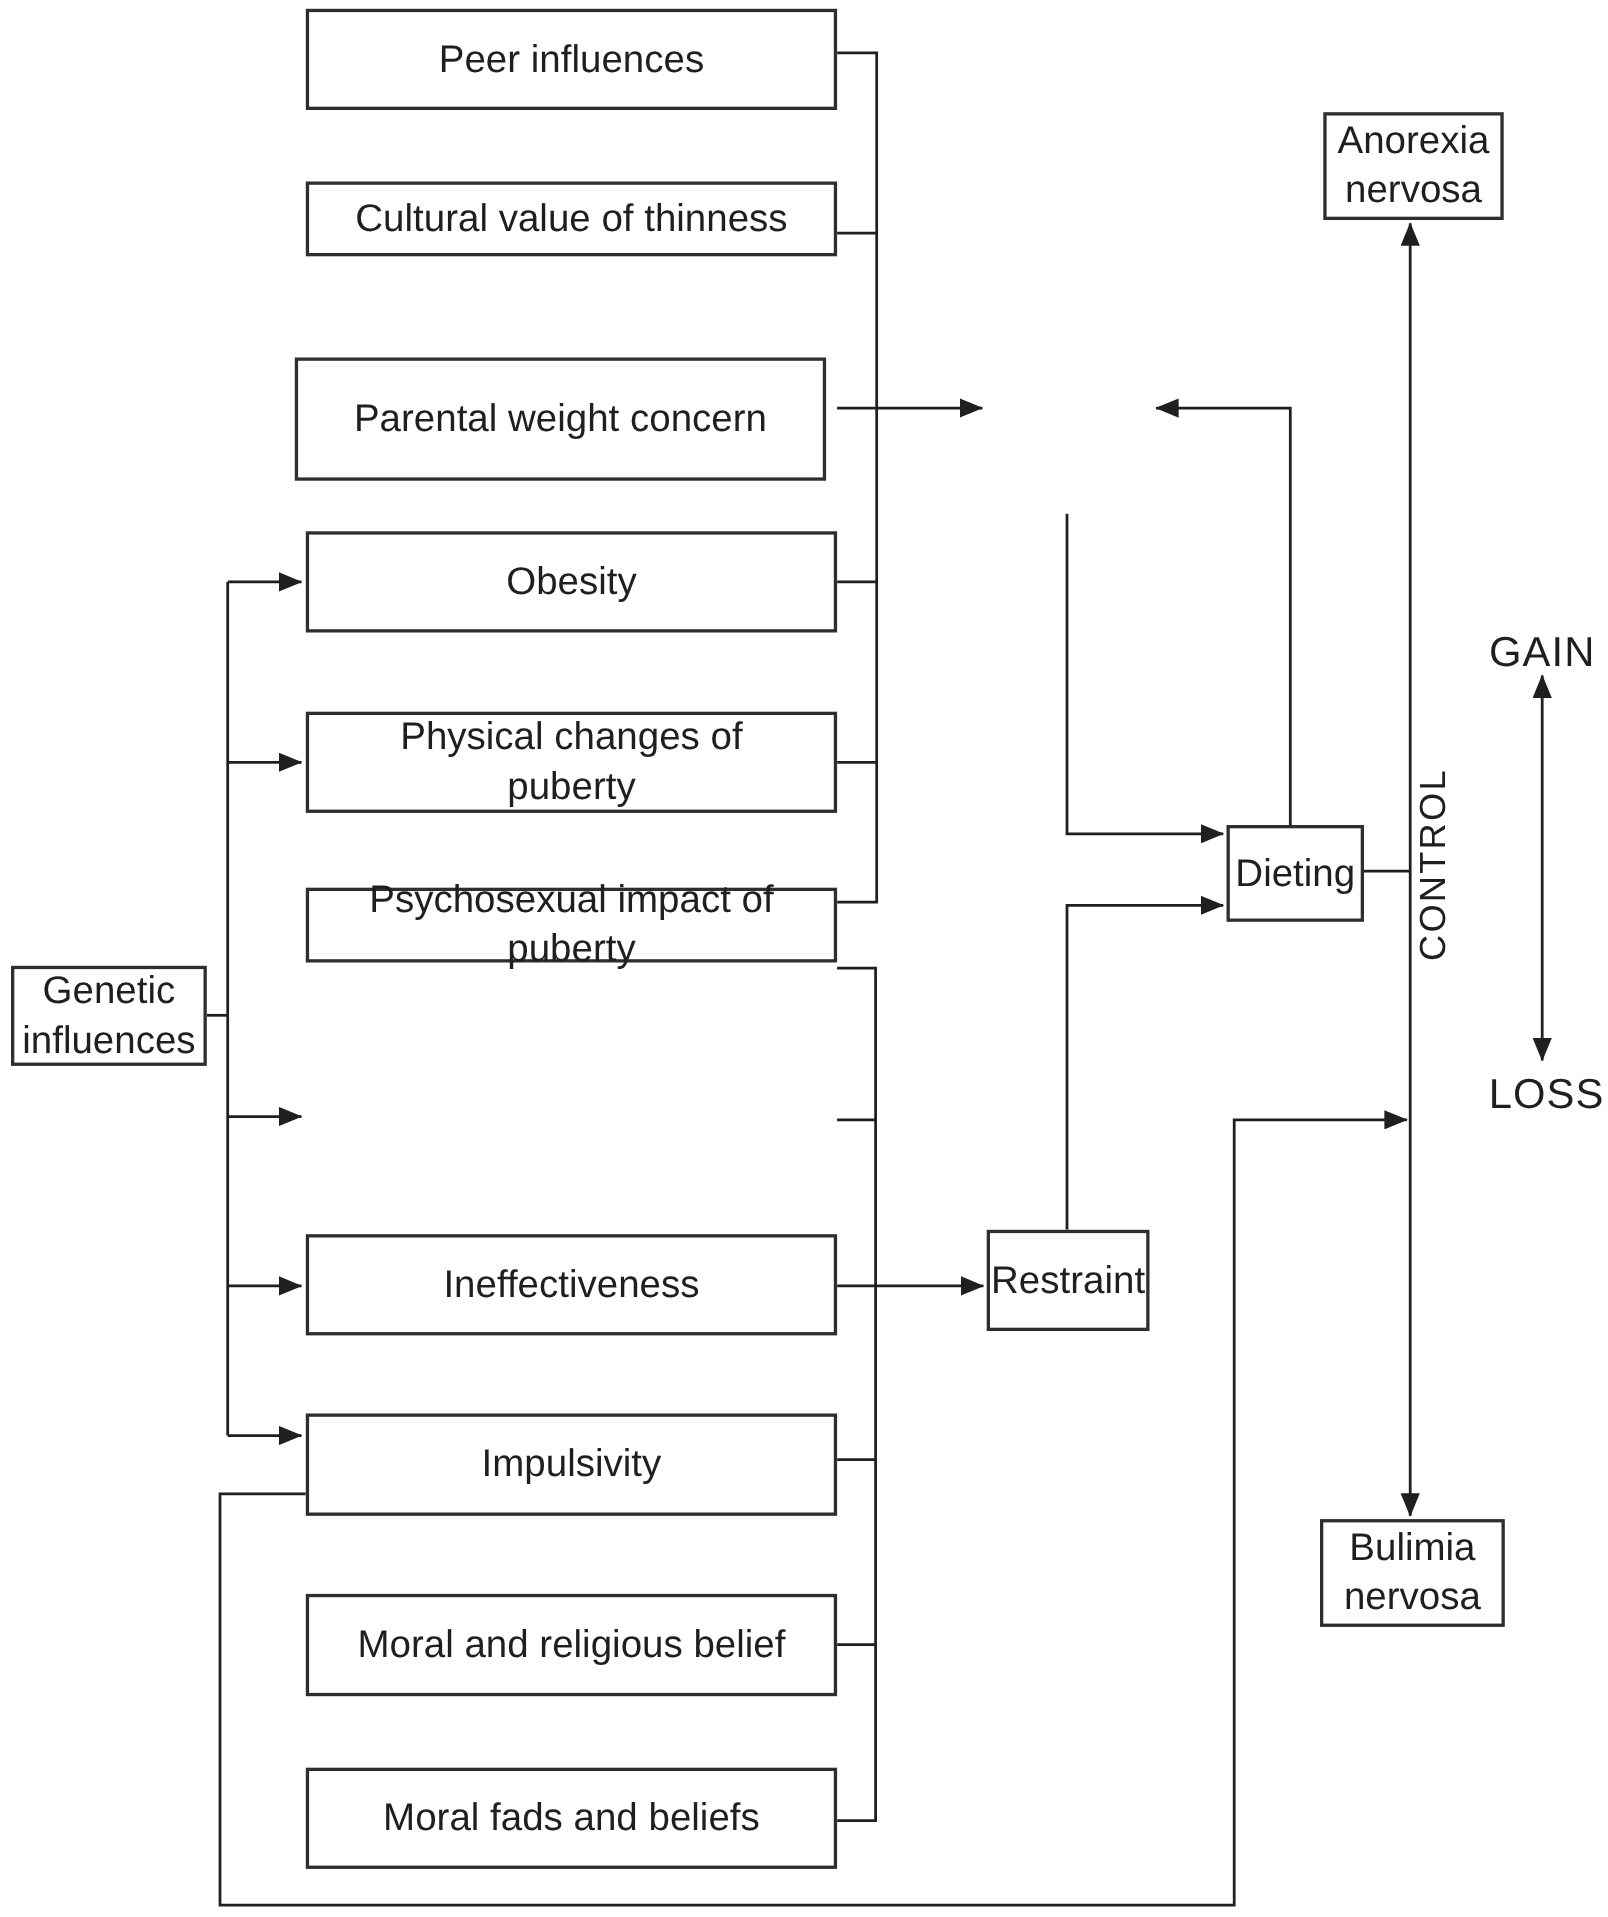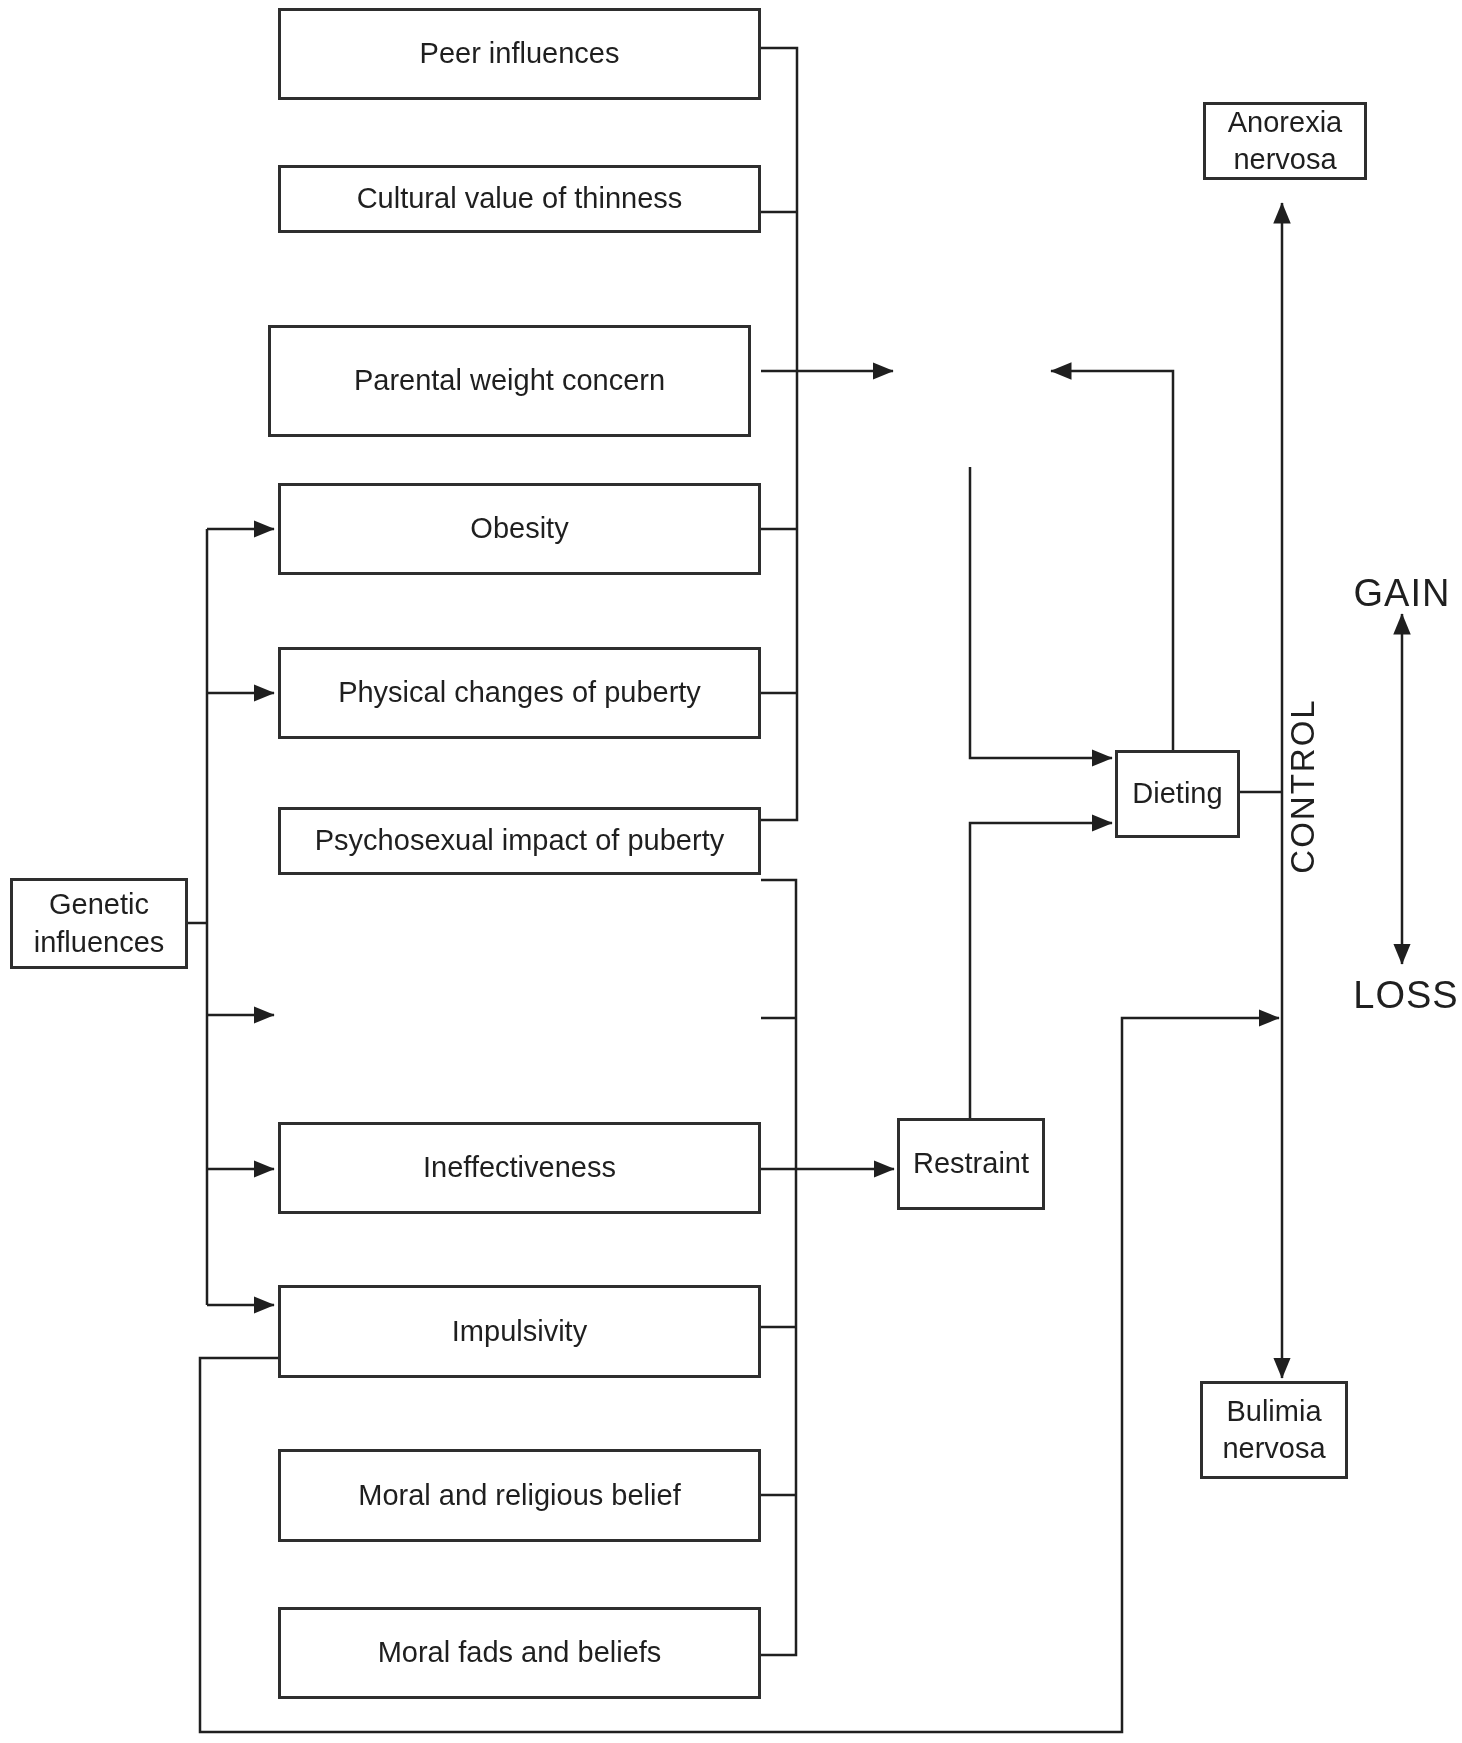--- a/index.html
+++ b/index.html
@@ -4,21 +4,21 @@
 <style>
   html,body{margin:0;padding:0;background:#ffffff;}
   #canvas{
     position:relative;width:1462px;height:1743px;background:#ffffff;
     font-family:"Liberation Sans", sans-serif;color:#1f1f1f;overflow:hidden;
   }
   #wires{position:absolute;left:0;top:0;}
   .node{
     position:absolute;box-sizing:border-box;background:#ffffff;
     border:3px solid #2e2e2e;display:flex;align-items:center;justify-content:center;
-    text-align:center;font-size:29px;line-height:1.28;padding:0 20px;
+    text-align:center;font-size:35px;line-height:1.28;padding:0 20px;
   }
   .side-label{
     position:absolute;font-size:38px;text-align:center;letter-spacing:1px;
     white-space:nowrap;
   }
   
   #n-peer           {left:278px;top:8px;   width:483px;height:92px}
   #n-cultural       {left:278px;top:165px; width:483px;height:68px}
   #n-parental       {left:268px;top:325px; width:483px;height:112px}
   #n-obesity        {left:278px;top:483px; width:483px;height:92px}
@@ -27,22 +27,22 @@
   #n-perfectionism  {left:278px;top:969px; width:483px;height:92px}
   #n-ineffectiveness{left:278px;top:1122px;width:483px;height:92px}
   #n-impulsivity    {left:278px;top:1285px;width:483px;height:93px}
   #n-moral          {left:278px;top:1449px;width:483px;height:93px}
   #n-food           {left:278px;top:1607px;width:483px;height:92px}
   
   #n-genetic  {left:10px;  top:878px; width:178px;height:91px}
   #n-weight   {left:896px; top:298px; width:151px;height:169px}
   #n-restraint{left:897px; top:1118px;width:148px;height:92px}
   #n-dieting  {left:1115px;top:750px; width:125px;height:88px}
-  #n-anorexia {left:1203px;top:102px; width:164px;height:78px}
-  #n-bulimia  {left:1200px;top:1381px;width:148px;height:98px}
+  #n-anorexia {left:1203px;top:102px; width:164px;height:98px}
+  #n-bulimia  {left:1200px;top:1381px;width:168px;height:98px}
   
   #lbl-gain   {left:1341px;top:572px;width:122px;}
   #lbl-loss   {left:1345px;top:974px;width:122px;}
   #lbl-control{
     left:1202px;top:768px;width:200px;height:36px;font-size:33px;
     transform:rotate(-90deg);letter-spacing:2px;
   }
 </style>
 </head>
 <body>

